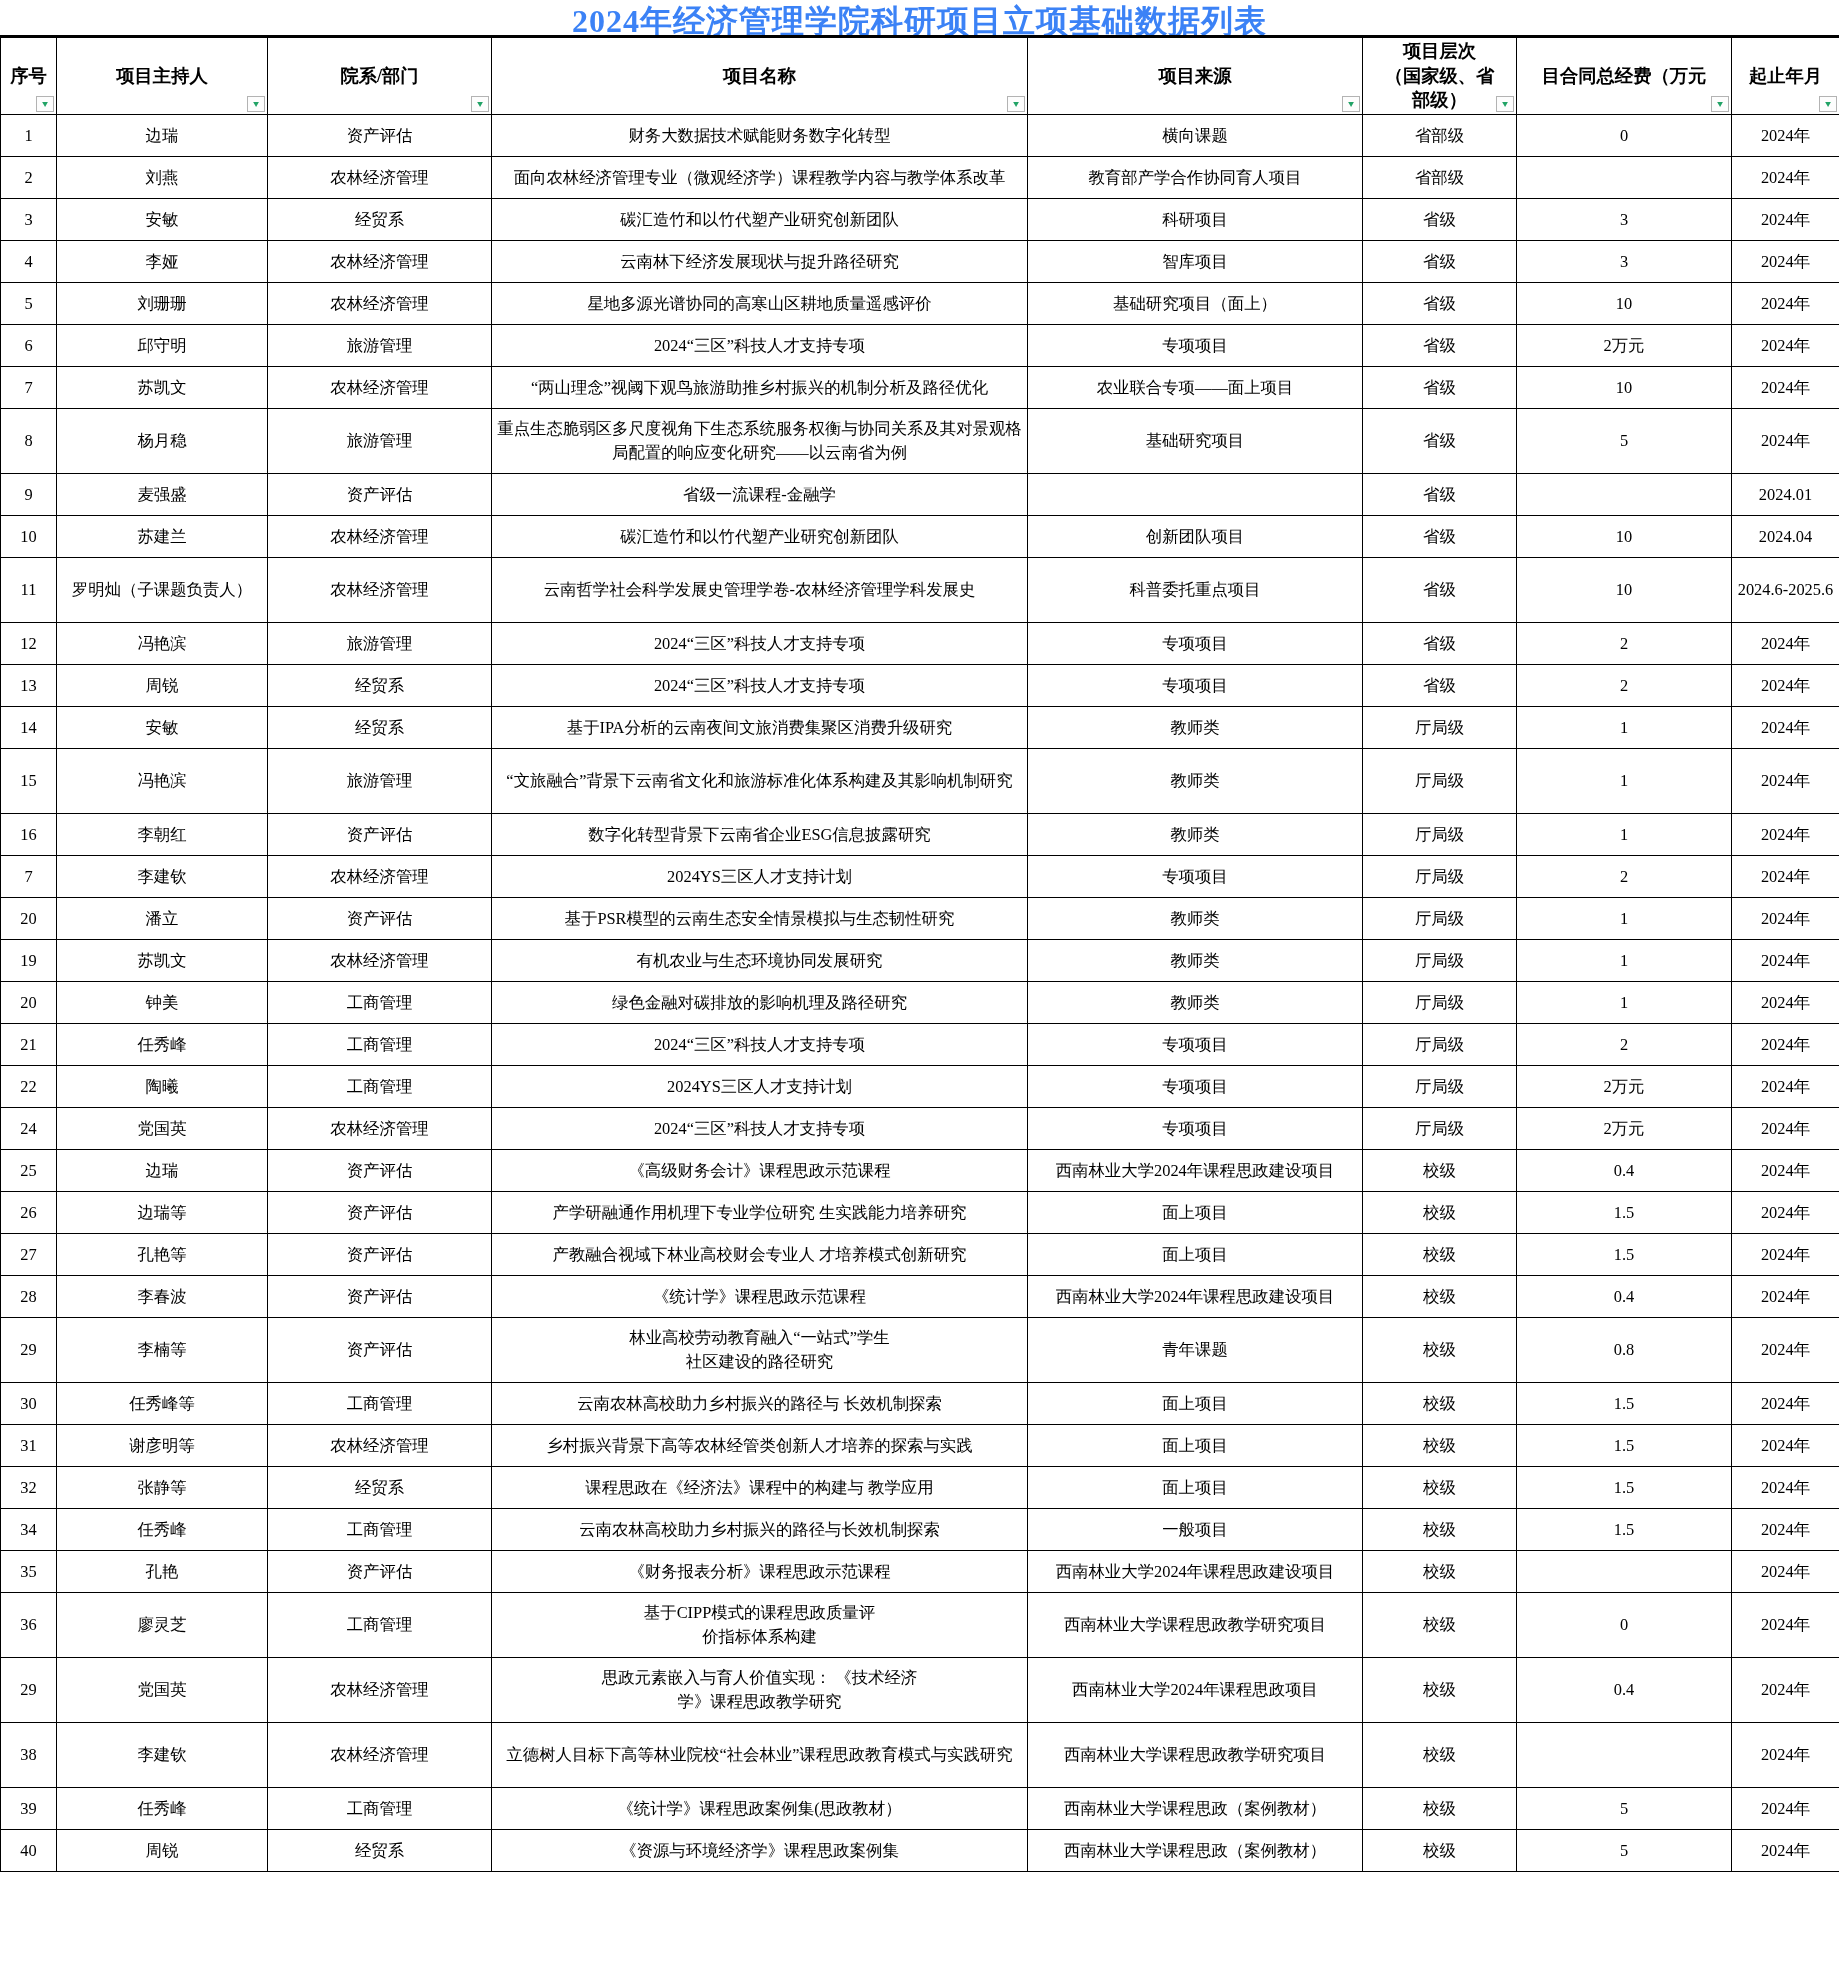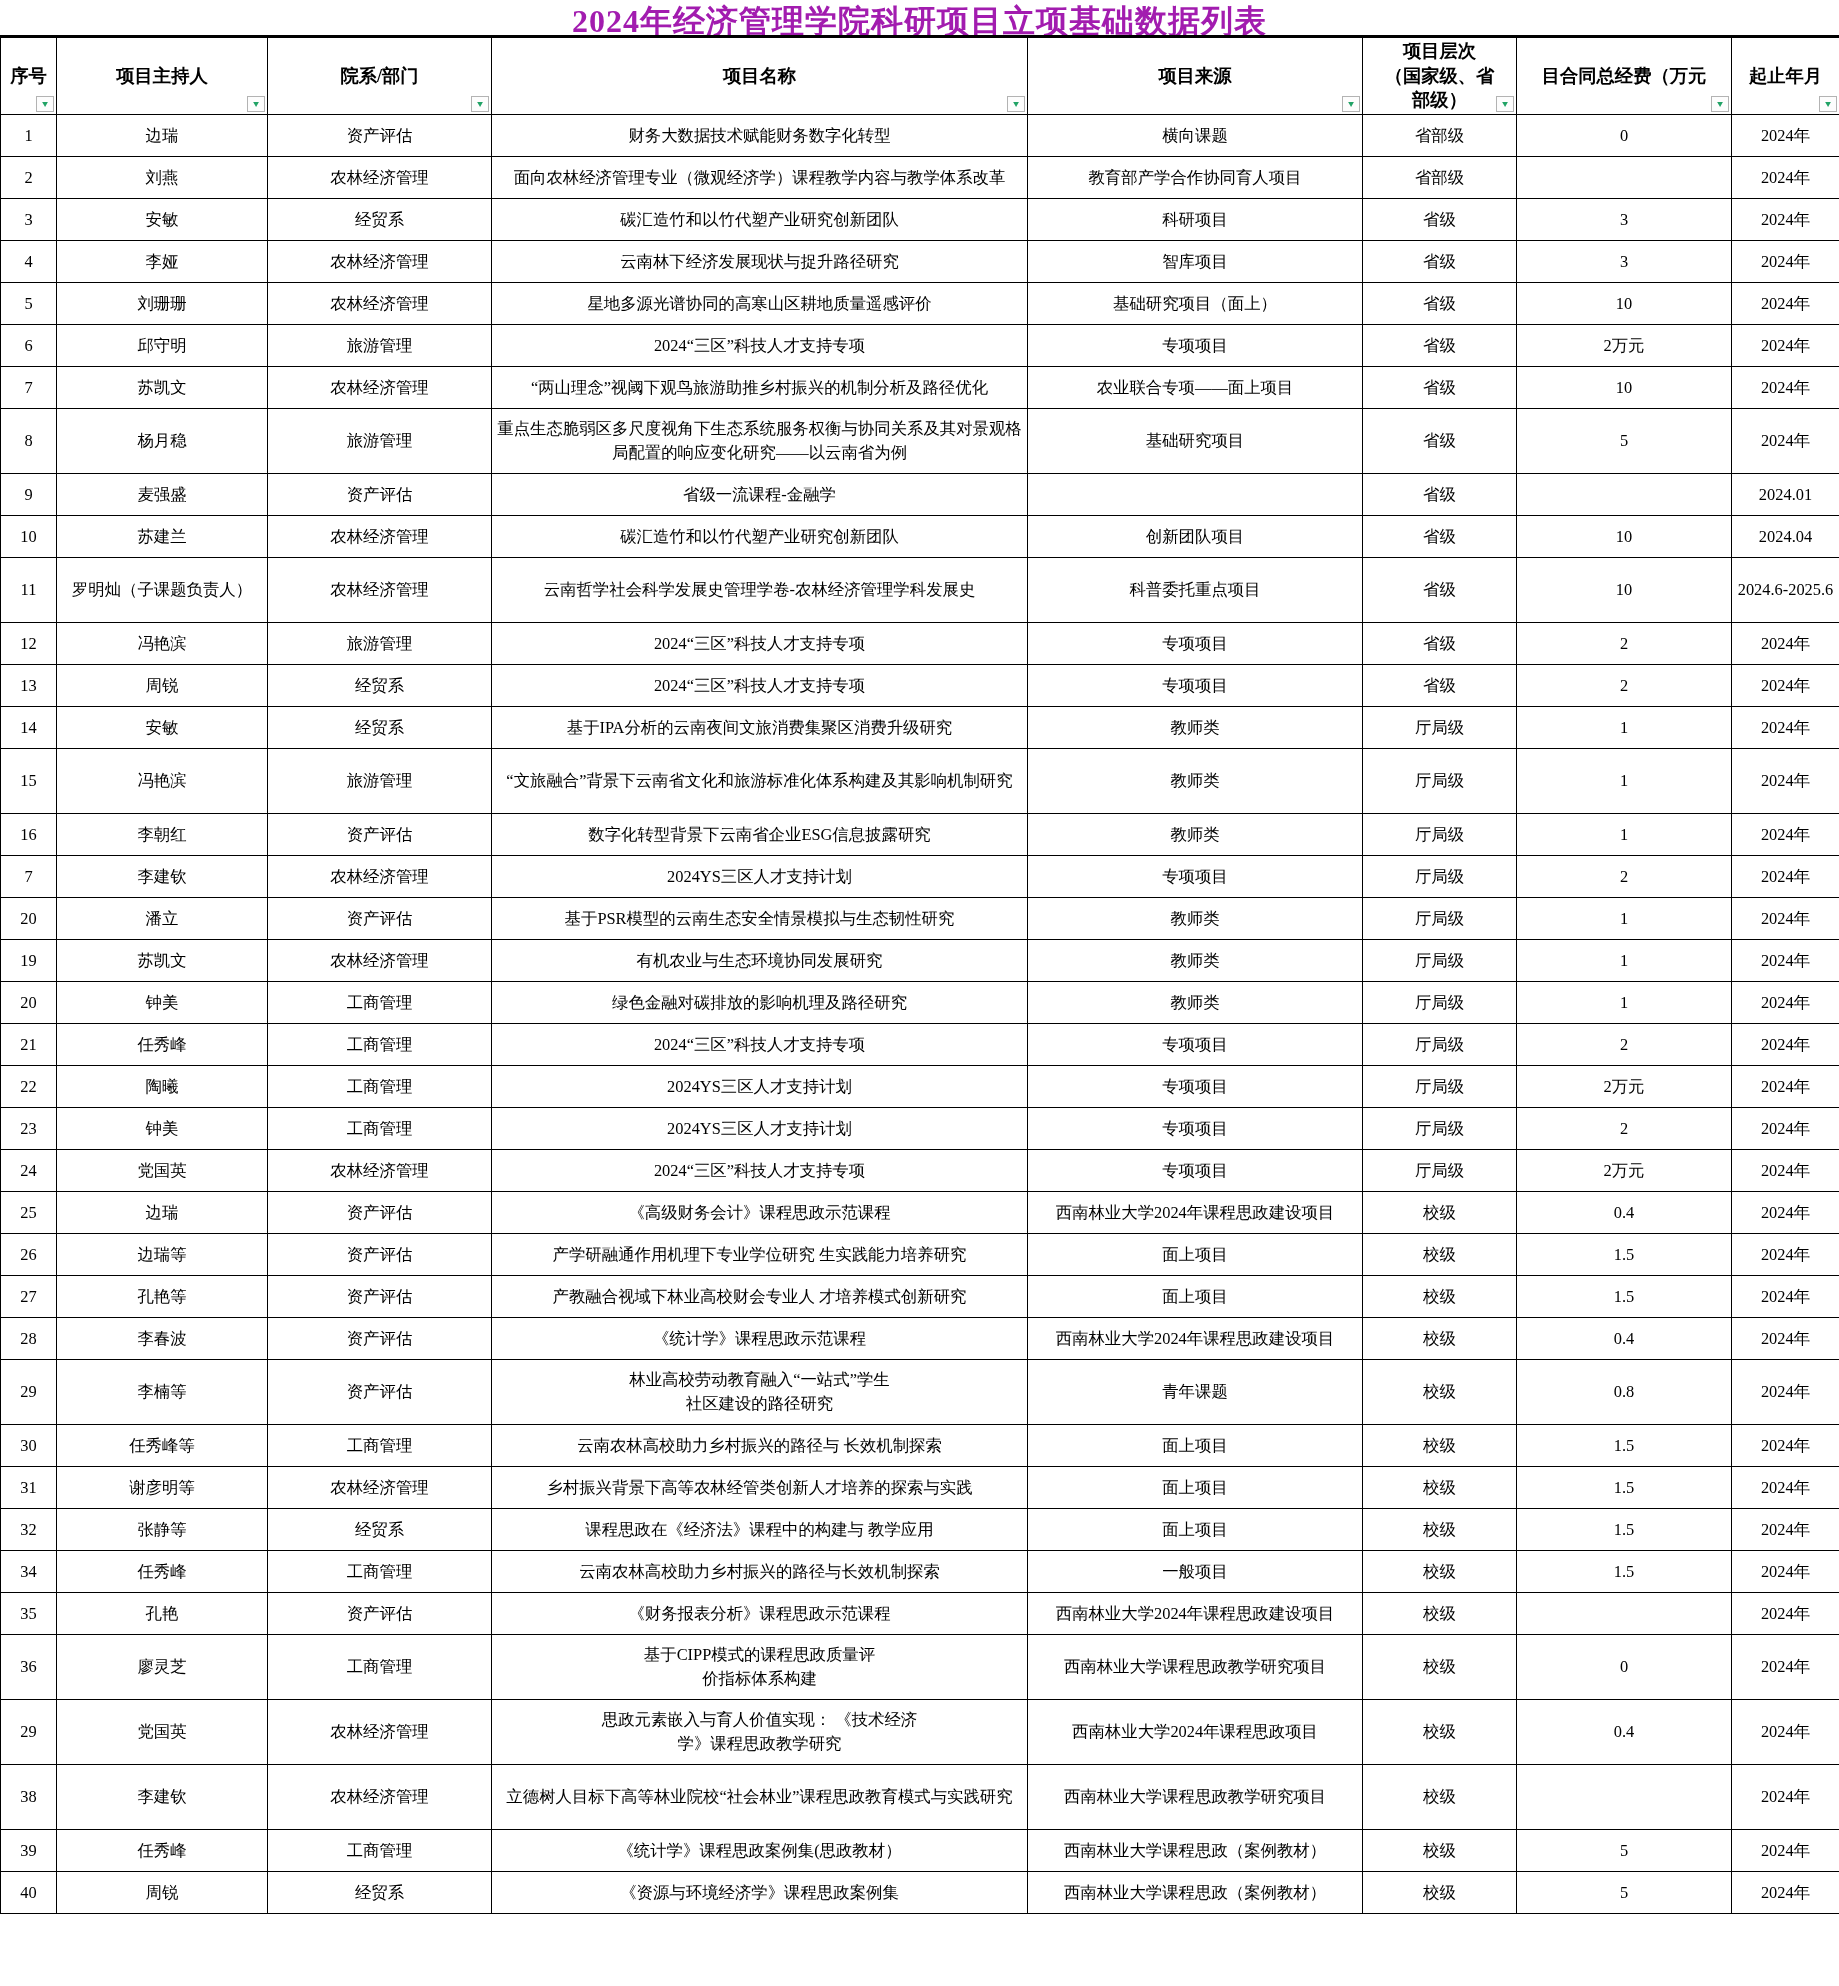--- a/index.html
+++ b/index.html
@@ -2,21 +2,21 @@
 <html><head>
 <meta charset="utf-8">
 <style>
   html,body { margin:0; padding:0; background:#ffffff; }
   .sheet {
     width:1839px; height:1986px; background:#ffffff; overflow:hidden;
     font-family:"Liberation Serif","DejaVu Serif",serif; color:#000;
   }
   .title {
     height:35px; line-height:42px; overflow:hidden;
-    text-align:center; font-weight:bold; font-size:32px; color:#a21caf;
+    text-align:center; font-weight:bold; font-size:32px; color:#3b82f6;
     letter-spacing:1px;
   }
   table.grid {
     border-collapse:collapse; table-layout:fixed; width:1839px;
     background:#fff;
   }
   table.grid th, table.grid td {
     border:1px solid #000;
     border-top-width:1.9px; border-bottom-width:1.9px;
     text-align:center; vertical-align:middle;
@@ -289,30 +289,20 @@
           <td>22</td>
           <td>陶曦</td>
           <td>工商管理</td>
           <td>2024YS三区人才支持计划</td>
           <td>专项项目</td>
           <td>厅局级</td>
           <td>2万元</td>
           <td>2024年</td>
         </tr>
         <tr class="r-normal">
-          <td>23</td>
-          <td>钟美</td>
-          <td>工商管理</td>
-          <td>2024YS三区人才支持计划</td>
-          <td>专项项目</td>
-          <td class="vbottom">厅局级</td>
-          <td>2</td>
-          <td>2024年</td>
-        </tr>
-        <tr class="r-normal">
           <td>24</td>
           <td>党国英</td>
           <td>农林经济管理</td>
           <td>2024“三区”科技人才支持专项</td>
           <td>专项项目</td>
           <td class="vbottom">厅局级</td>
           <td>2万元</td>
           <td>2024年</td>
         </tr>
         <tr class="r-normal">

